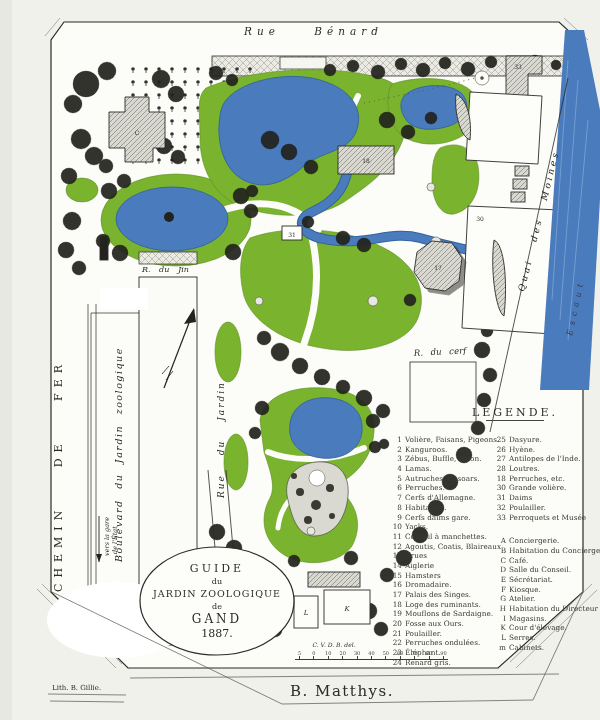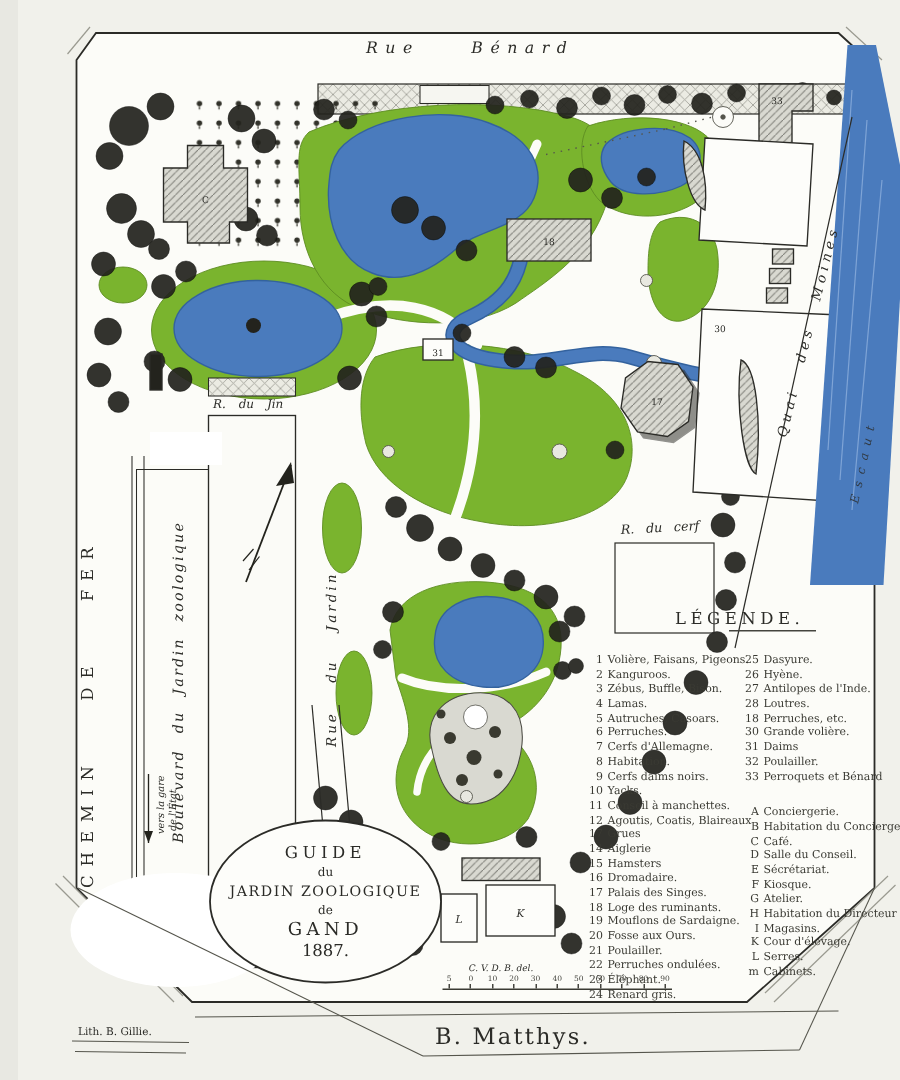--- a/index.html
+++ b/index.html
@@ -3,21 +3,21 @@
 <meta charset="utf-8">
 <style>
   html,body{margin:0;padding:0;background:#e8e8e2;}
   .stage{position:relative;width:600px;height:720px;background:#14b8a6;overflow:hidden;
          font-family:"DejaVu Serif","Liberation Serif",serif;color:#2b2b27;margin-left:12px;}
   svg{position:absolute;left:0;top:0;}
   svg text{fill:#2b2b27;}
   .it{font-style:italic;}
   
   .legend{position:absolute;left:376px;top:404px;width:222px;font-size:7.3px;line-height:9.7px;color:#3a3a33;}
-  .ltitle{position:absolute;left:62px;top:4px;width:130px;text-align:left;font-size:11px;letter-spacing:3px;color:#2b2b27;}
+  .ltitle{position:absolute;left:62px;top:4px;width:130px;text-align:center;font-size:11px;letter-spacing:3px;color:#2b2b27;}
   .ltitle .ul{display:block;margin:1px auto 0;width:58px;border-bottom:1px solid #44443e;height:1px;}
   .lcol{position:absolute;top:31px;}
   .lcol1{left:0;width:104px;}
   .lcol2{left:104px;width:118px;}
   .lrow{height:9.7px;white-space:nowrap;display:flex;}
   .lnum{width:14px;text-align:right;margin-right:3px;flex:none;}
   .lspacer{height:14px;}
   
   .scalebar{position:absolute;left:283px;top:650px;width:153px;}
   .ticks{display:flex;justify-content:space-between;}
@@ -340,21 +340,21 @@
         <span class="llab">Cerfs d'Allemagne.</span>
       </div>
 
       <div class="lrow">
         <span class="lnum">8</span>
         <span class="llab">Habitation.</span>
       </div>
 
       <div class="lrow">
         <span class="lnum">9</span>
-        <span class="llab">Cerfs daims noirs.</span>
+        <span class="llab">Cerfs daims gare.</span>
       </div>
 
       <div class="lrow">
         <span class="lnum">10</span>
         <span class="llab">Yacks.</span>
       </div>
 
       <div class="lrow">
         <span class="lnum">11</span>
         <span class="llab">Conseil à manchettes.</span>
@@ -463,21 +463,21 @@
           <span class="llab">Daims</span>
         </div>
 
         <div class="lrow">
           <span class="lnum">32</span>
           <span class="llab">Poulailler.</span>
         </div>
 
         <div class="lrow">
           <span class="lnum">33</span>
-          <span class="llab">Perroquets et Bénard</span>
+          <span class="llab">Perroquets et Musée</span>
         </div>
       </div>
     <div class="lspacer"></div>
     <div>
 
         <div class="lrow">
           <span class="lnum">A</span>
           <span class="llab">Conciergerie.</span>
         </div>
 

